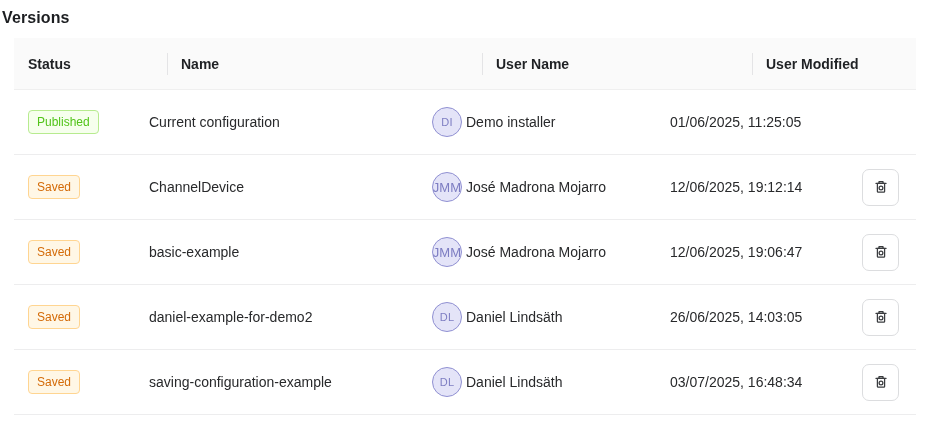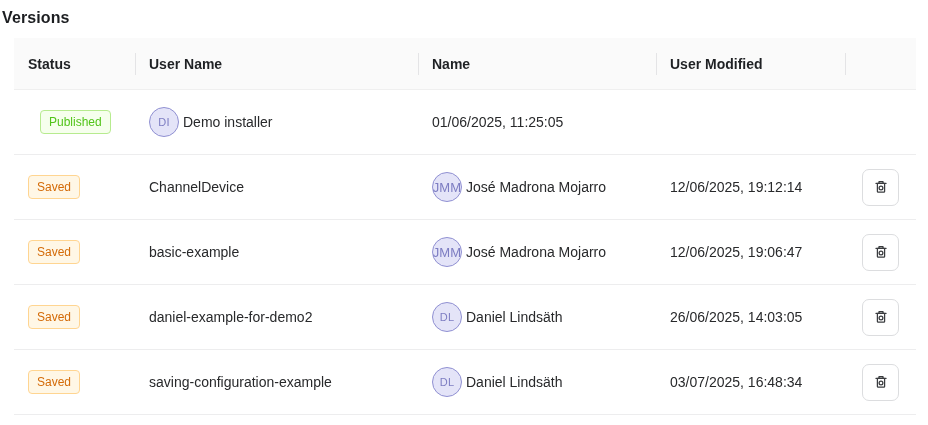--- a/index.html
+++ b/index.html
@@ -25,20 +25,21 @@
   }
   .grid-row {
     display: grid;
     grid-template-columns: 121px 283px 238px 189px 1fr;
     align-items: center;
   }
   .thead {
     background: var(--header-bg, #fafafa);
     height: 52px;
     border-bottom: 1px solid #efefef;
+    gap: 32px;
   }
   .th {
     font-size: 14px;
     font-weight: 700;
     color: #1f2124;
     padding-left: 14px;
     position: relative;
     height: 100%;
     display: flex;
     align-items: center;
@@ -72,21 +73,20 @@
     line-height: 1.35;
     padding: 3px 8px;
     border-radius: 4px;
     border: 1px solid transparent;
     white-space: nowrap;
   }
   .tag.published {
     color: var(--published-text, #52c41a);
     background: var(--published-bg, #f6ffed);
     border-color: var(--published-border, #b7eb8f);
-    margin-left: 12px;
   }
   .tag.saved {
     color: var(--saved-text, #d46b08);
     background: var(--saved-bg, #fff7e6);
     border-color: var(--saved-border, #ffd591);
   }
 
   .user-cell { gap: 4px; }
   .avatar {
     width: 30px; height: 30px;
@@ -116,30 +116,33 @@
 </style>
 </head>
 <body>
 
 <div class="page">
   <div class="page-title">Versions</div>
 
   <div class="table">
     <div class="grid-row thead">
       <div class="th">Status</div>
+      <div class="th sep">Name</div>
       <div class="th sep">User Name</div>
-      <div class="th sep">Name</div>
       <div class="th sep">User Modified</div>
       <div class="th sep"></div>
     </div>
     <div id="table-body">
   <div class="grid-row tr">
     <div class="td">
       <span class="tag published">Published</span>
     </div>
+    <div class="td">
+      <span>Current configuration</span>
+    </div>
     <div class="td user-cell">
       <span class="avatar">DI</span>
       <span>Demo installer</span>
     </div>
     <div class="td">
       <span>01/06/2025, 11:25:05</span>
     </div>
     <div class="td actions">
       <button class="delete-btn hidden">
         <span style="display:flex">

